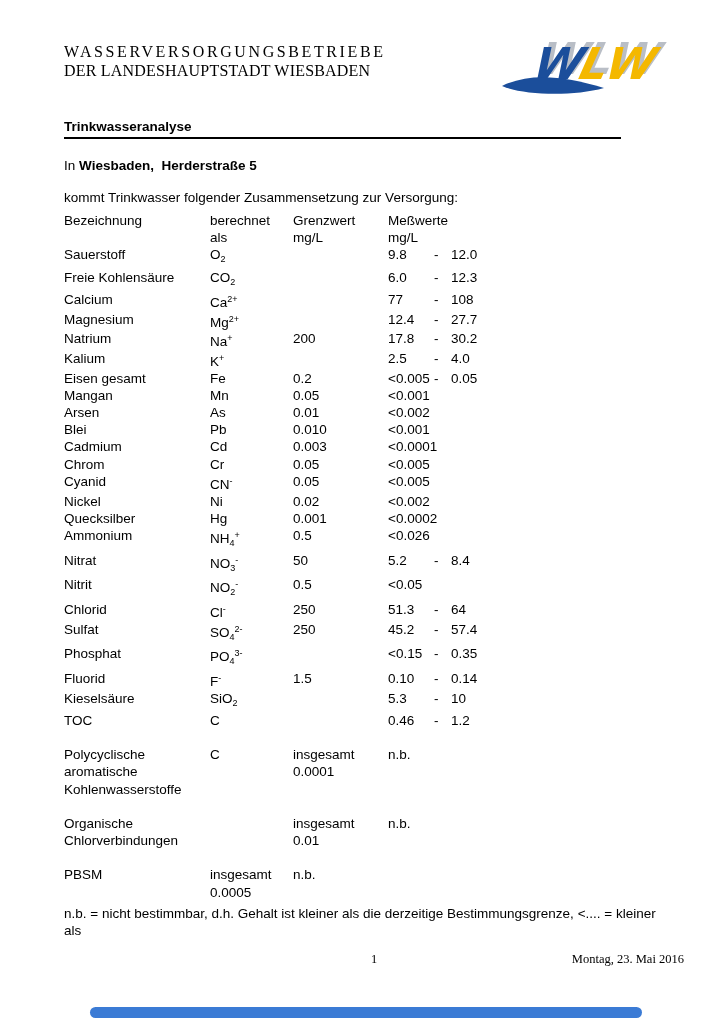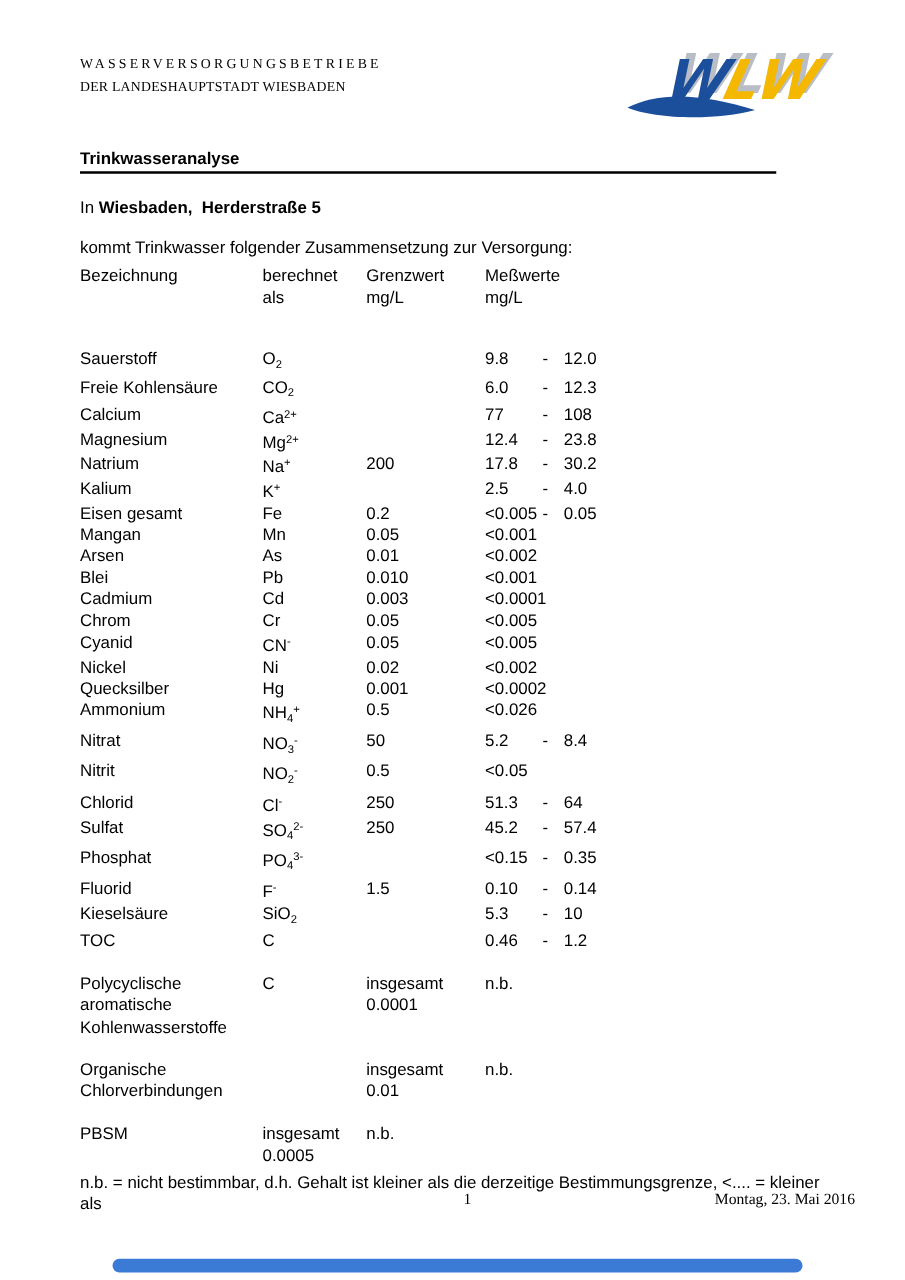--- a/index.html
+++ b/index.html
@@ -1,36 +1,36 @@
 <!DOCTYPE html>
 <html><head>
 <meta charset="utf-8">
 <style>
   * { margin:0; padding:0; box-sizing:border-box; }
   html,body { width:724px; height:1024px; background:#ffffff; }
   body { font-family:"Liberation Sans", sans-serif; font-size:13.5px; color:#000;
          position:relative; overflow:hidden; }
   .content { padding:42px 0 0 64px; }
 
-  .letterhead { font-family:"Liberation Serif", serif; font-size:11px; line-height:19px; }
+  .letterhead { font-family:"Liberation Serif", serif; font-size:16px; line-height:19px; }
   .letterhead .l1 { letter-spacing:2.6px; }
   .letterhead .l2 { letter-spacing:0.2px; }
 
   .logo { position:absolute; top:36px; right:42px; width:182px; height:64px; }
 
   .doc-title { margin-top:39px; font-weight:bold; width:557px;
                border-bottom:2px solid #000; padding-bottom:3px; }
 
   .location { margin-top:19px; }
   .location b { white-space:pre; }
   .intro { margin-top:17px; }
 
   .grid { display:grid; grid-template-columns:146px 83px 95px 1fr; }
   .thead { margin-top:7px; line-height:17.2px; }
-  .rows  { margin-top:32px; line-height:17.2px; }
+  .rows  { margin-top:0; line-height:17.2px; }
   .row   { display:grid; grid-template-columns:146px 83px 95px 1fr; white-space:nowrap; }
 
   .meas { display:flex; }
   .meas .v1 { min-width:46px; }
   .meas .dash { min-width:17px; text-align:left; }
 
   .frm sub { font-size:9px; vertical-align:-3px; }
   .frm sup { font-size:9px; vertical-align:4.5px; }
 
   .block { margin-top:17px; line-height:17.2px; }
@@ -113,21 +113,21 @@
     </div>
   </div>
 
   <div class="row">
     <div>Magnesium</div>
     <div class="frm">Mg<sup>2+</sup></div>
     <div></div>
     <div class="meas">
       <span class="v1">12.4</span>
       <span class="dash">-</span>
-      <span>23.8</span>
+      <span>27.7</span>
     </div>
   </div>
 
   <div class="row">
     <div>Natrium</div>
     <div class="frm">Na<sup>+</sup></div>
     <div>200</div>
     <div class="meas">
       <span class="v1">17.8</span>
       <span class="dash">-</span>

